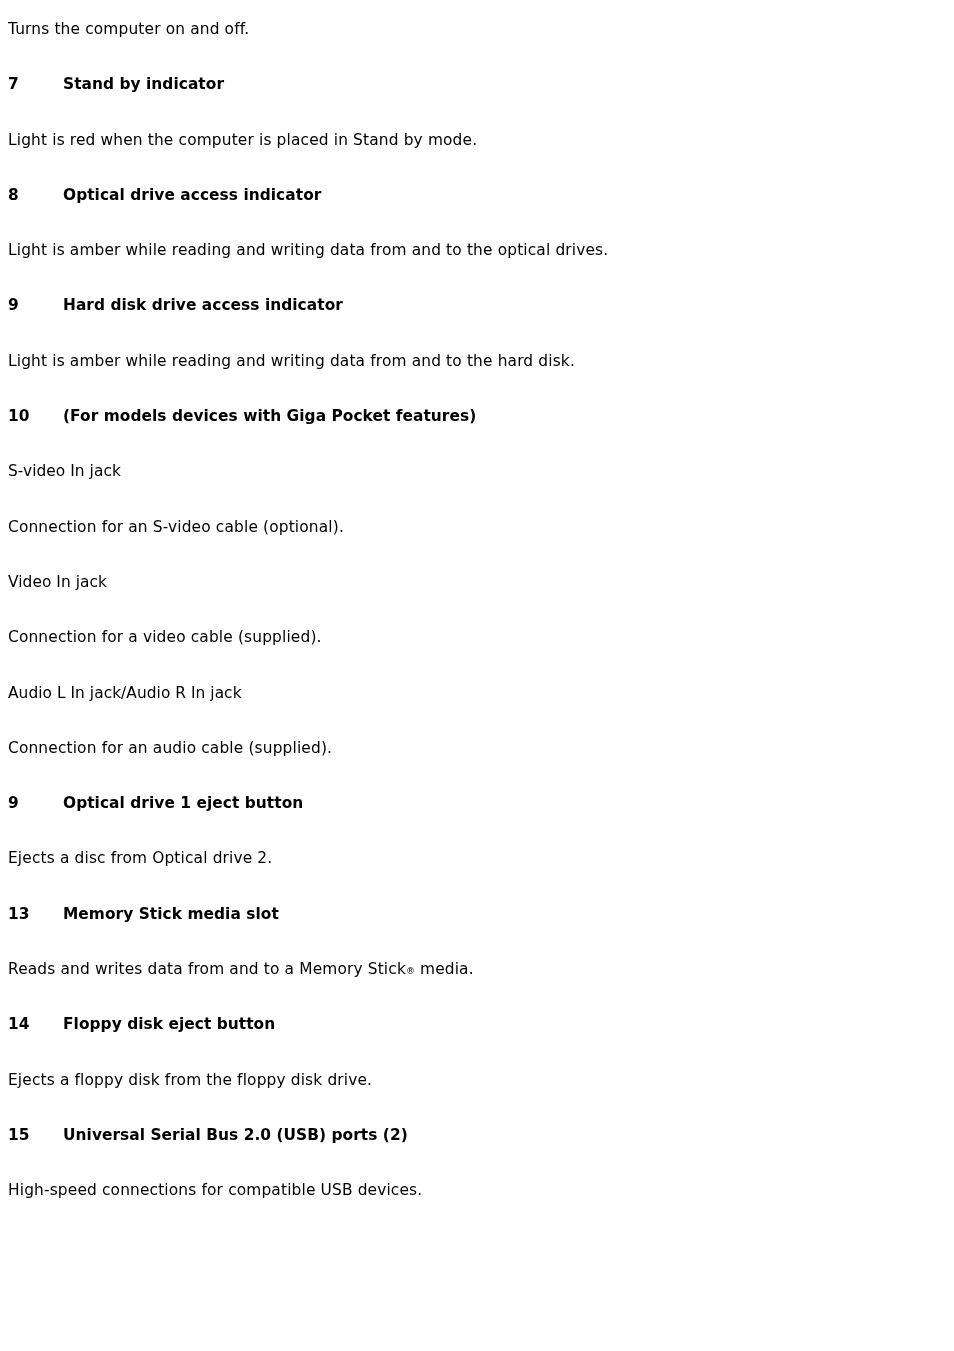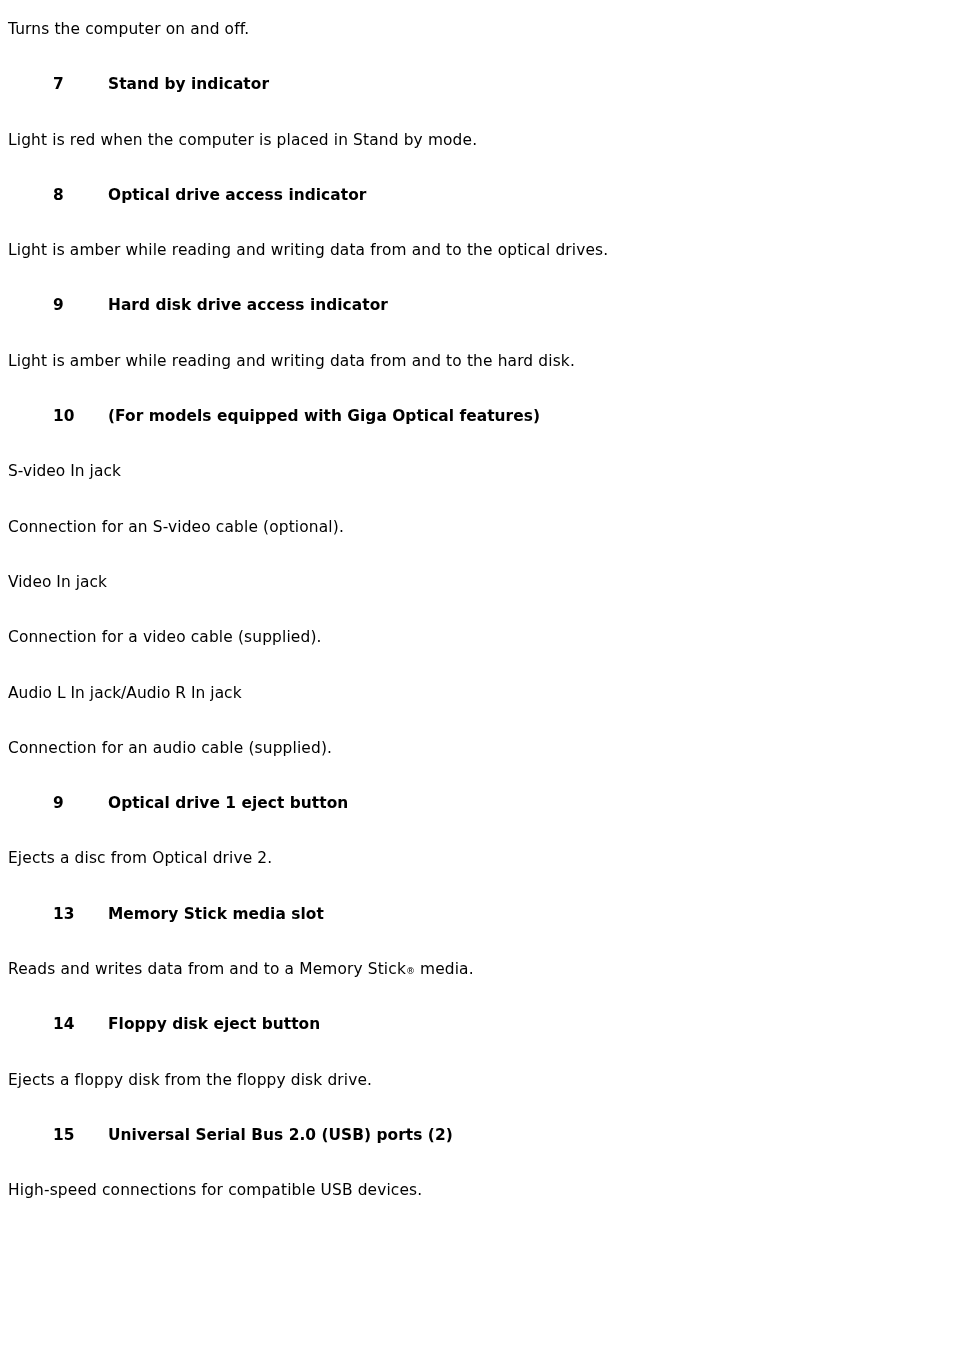--- a/index.html
+++ b/index.html
@@ -33,21 +33,20 @@
     font-size: 15.4px;
     white-space: nowrap;
   }
   .para {
     font-weight: normal;
     letter-spacing: 0.15px;
   }
   .heading {
     font-weight: bold;
     letter-spacing: 0.05px;
-    margin-left: 45px;
   }
   .heading .num {
     display: inline-block;
     width: 55px;
     font-weight: bold;
   }
   .subheading {
     font-weight: normal;
     letter-spacing: 0.05px;
   }
@@ -82,21 +81,21 @@
     <div class="line para">Light is red when the computer is placed in Stand by mode.</div>
 
     <div class="line heading"><span class="num">8</span><span>Optical drive access indicator</span></div>
 
     <div class="line para">Light is amber while reading and writing data from and to the optical drives.</div>
 
     <div class="line heading"><span class="num">9</span><span>Hard disk drive access indicator</span></div>
 
     <div class="line para">Light is amber while reading and writing data from and to the hard disk.</div>
 
-    <div class="line heading"><span class="num">10</span><span>(For models equipped with Giga Optical features)</span></div>
+    <div class="line heading"><span class="num">10</span><span>(For models devices with Giga Pocket features)</span></div>
 
     <div class="line subheading">S-video In jack</div>
 
     <div class="line para">Connection for an S-video cable (optional).</div>
 
     <div class="line subheading">Video In jack</div>
 
     <div class="line para">Connection for a video cable (supplied).</div>
 
     <div class="line subheading">Audio L In jack/Audio R In jack</div>

